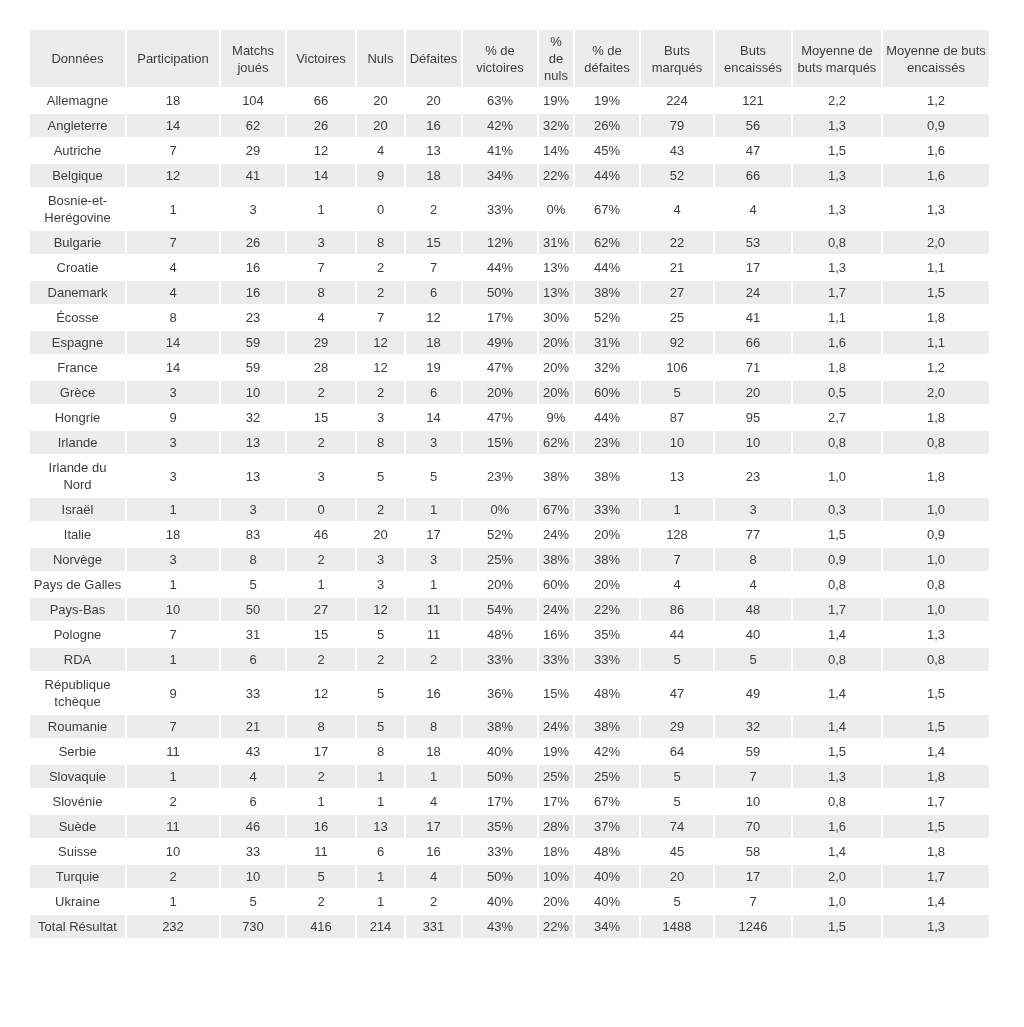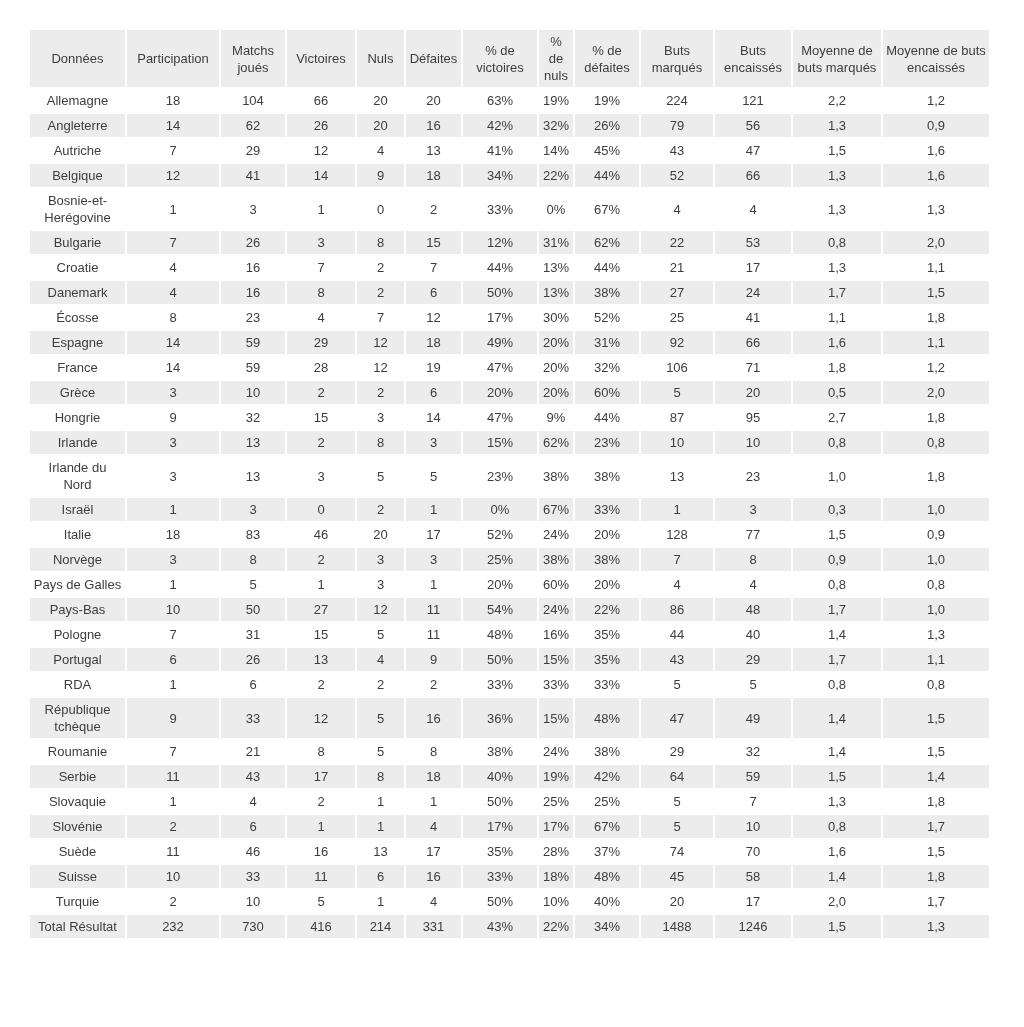--- a/index.html
+++ b/index.html
@@ -382,35 +382,20 @@
           <td>11</td>
           <td>48%</td>
           <td>16%</td>
           <td>35%</td>
           <td>44</td>
           <td>40</td>
           <td>1,4</td>
           <td>1,3</td>
         </tr>
         <tr>
-          <td>Portugal</td>
-          <td>6</td>
-          <td>26</td>
-          <td>13</td>
-          <td>4</td>
-          <td>9</td>
-          <td>50%</td>
-          <td>15%</td>
-          <td>35%</td>
-          <td>43</td>
-          <td>29</td>
-          <td>1,7</td>
-          <td>1,1</td>
-        </tr>
-        <tr>
           <td>RDA</td>
           <td>1</td>
           <td>6</td>
           <td>2</td>
           <td>2</td>
           <td>2</td>
           <td>33%</td>
           <td>33%</td>
           <td>33%</td>
           <td>5</td>
@@ -532,20 +517,35 @@
           <td>4</td>
           <td>50%</td>
           <td>10%</td>
           <td>40%</td>
           <td>20</td>
           <td>17</td>
           <td>2,0</td>
           <td>1,7</td>
         </tr>
         <tr>
+          <td>Ukraine</td>
+          <td>1</td>
+          <td>5</td>
+          <td>2</td>
+          <td>1</td>
+          <td>2</td>
+          <td>40%</td>
+          <td>20%</td>
+          <td>40%</td>
+          <td>5</td>
+          <td>7</td>
+          <td>1,0</td>
+          <td>1,4</td>
+        </tr>
+        <tr>
           <td>Total Résultat</td>
           <td>232</td>
           <td>730</td>
           <td>416</td>
           <td>214</td>
           <td>331</td>
           <td>43%</td>
           <td>22%</td>
           <td>34%</td>
           <td>1488</td>

